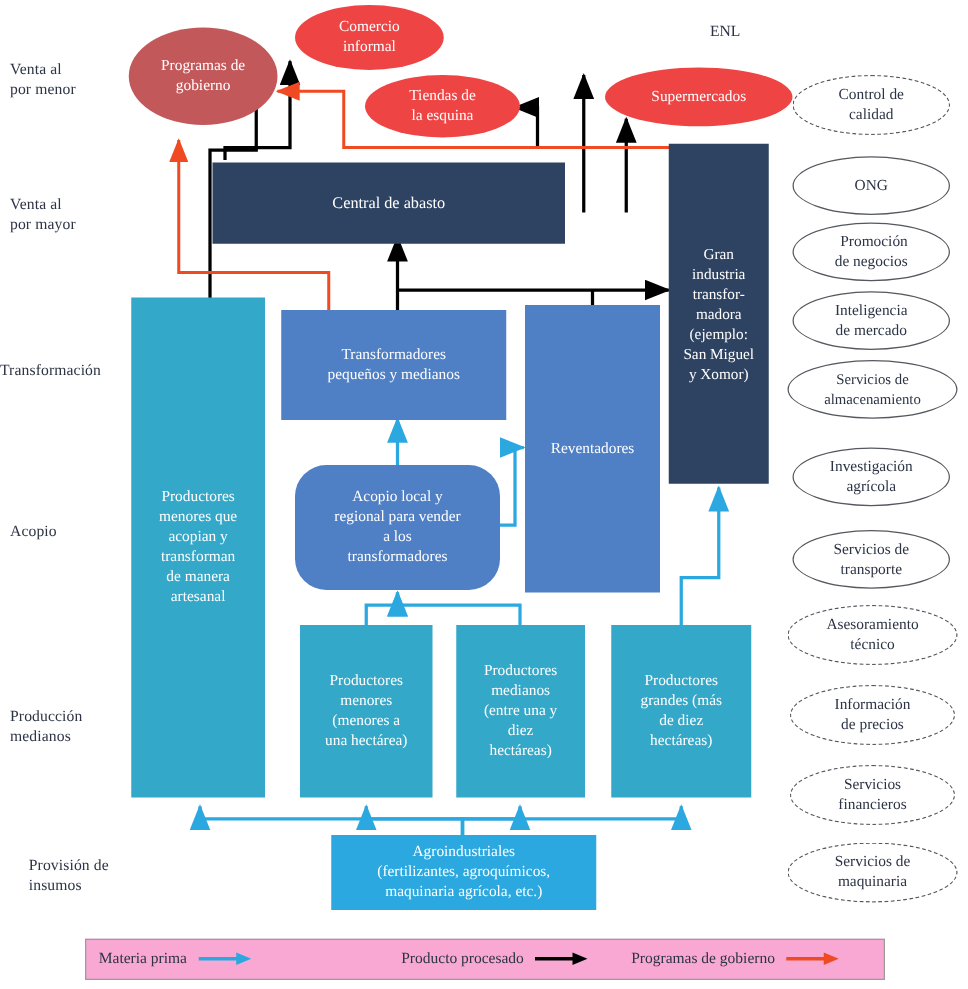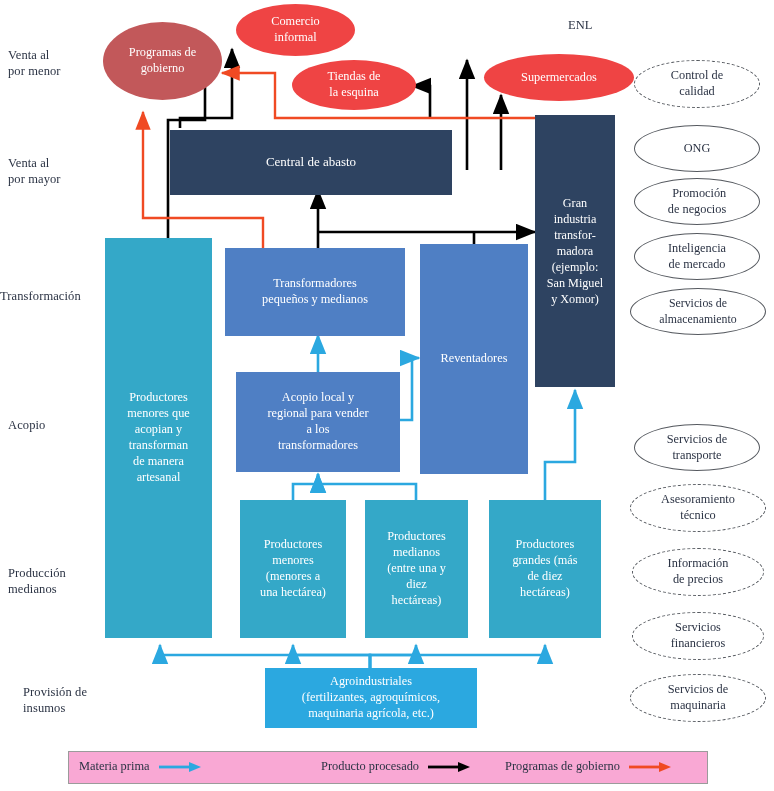--- a/index.html
+++ b/index.html
@@ -189,21 +189,21 @@
 madora
 (ejemplo:
 San Miguel
 y Xomor)</div>
 
   <div class="box mid-blue" style="left:225px; top:248px; width:180px; height:88px;">Transformadores
 pequeños y medianos</div>
 
   <div class="box mid-blue" style="left:420px; top:244px; width:108px; height:230px;">Reventadores</div>
 
-  <div class="box mid-blue" style="left:236px; top:372px; width:164px; height:100px;">Acopio local y
+  <div class="box mid-blue" style="left:236px; top:372px; width:164px; height:100px;border-radius:25px;">Acopio local y
 regional para vender
 a los
 transformadores</div>
 
   <div class="box teal" style="left:105px; top:238px; width:107px; height:400px;">Productores
 menores que
 acopian y
 transforman
 de manera
 artesanal</div>
@@ -235,20 +235,22 @@
 
   <div class="ell open" style="left:634px; top:178px; width:126px; height:47px;text-align:right;">Promoción
 de negocios</div>
 
   <div class="ell open" style="left:634px; top:233px; width:126px; height:47px;">Inteligencia
 de mercado</div>
 
   <div class="ell open" style="left:630px; top:288px; width:136px; height:47px; font-size:11.8px;">Servicios de
 almacenamiento</div>
 
+  <div class="ell open" style="left:634px; top:358px; width:126px; height:47px;">Investigación
+agrícola</div>
 
   <div class="ell open" style="left:634px; top:424px; width:126px; height:47px;">Servicios de
 transporte</div>
 
   <div class="ell open dashed" style="left:630px; top:484px; width:136px; height:48px;">Asesoramiento
 técnico</div>
 
   <div class="ell open dashed" style="left:632px; top:548px; width:132px; height:48px;">Información
 de precios</div>
 

